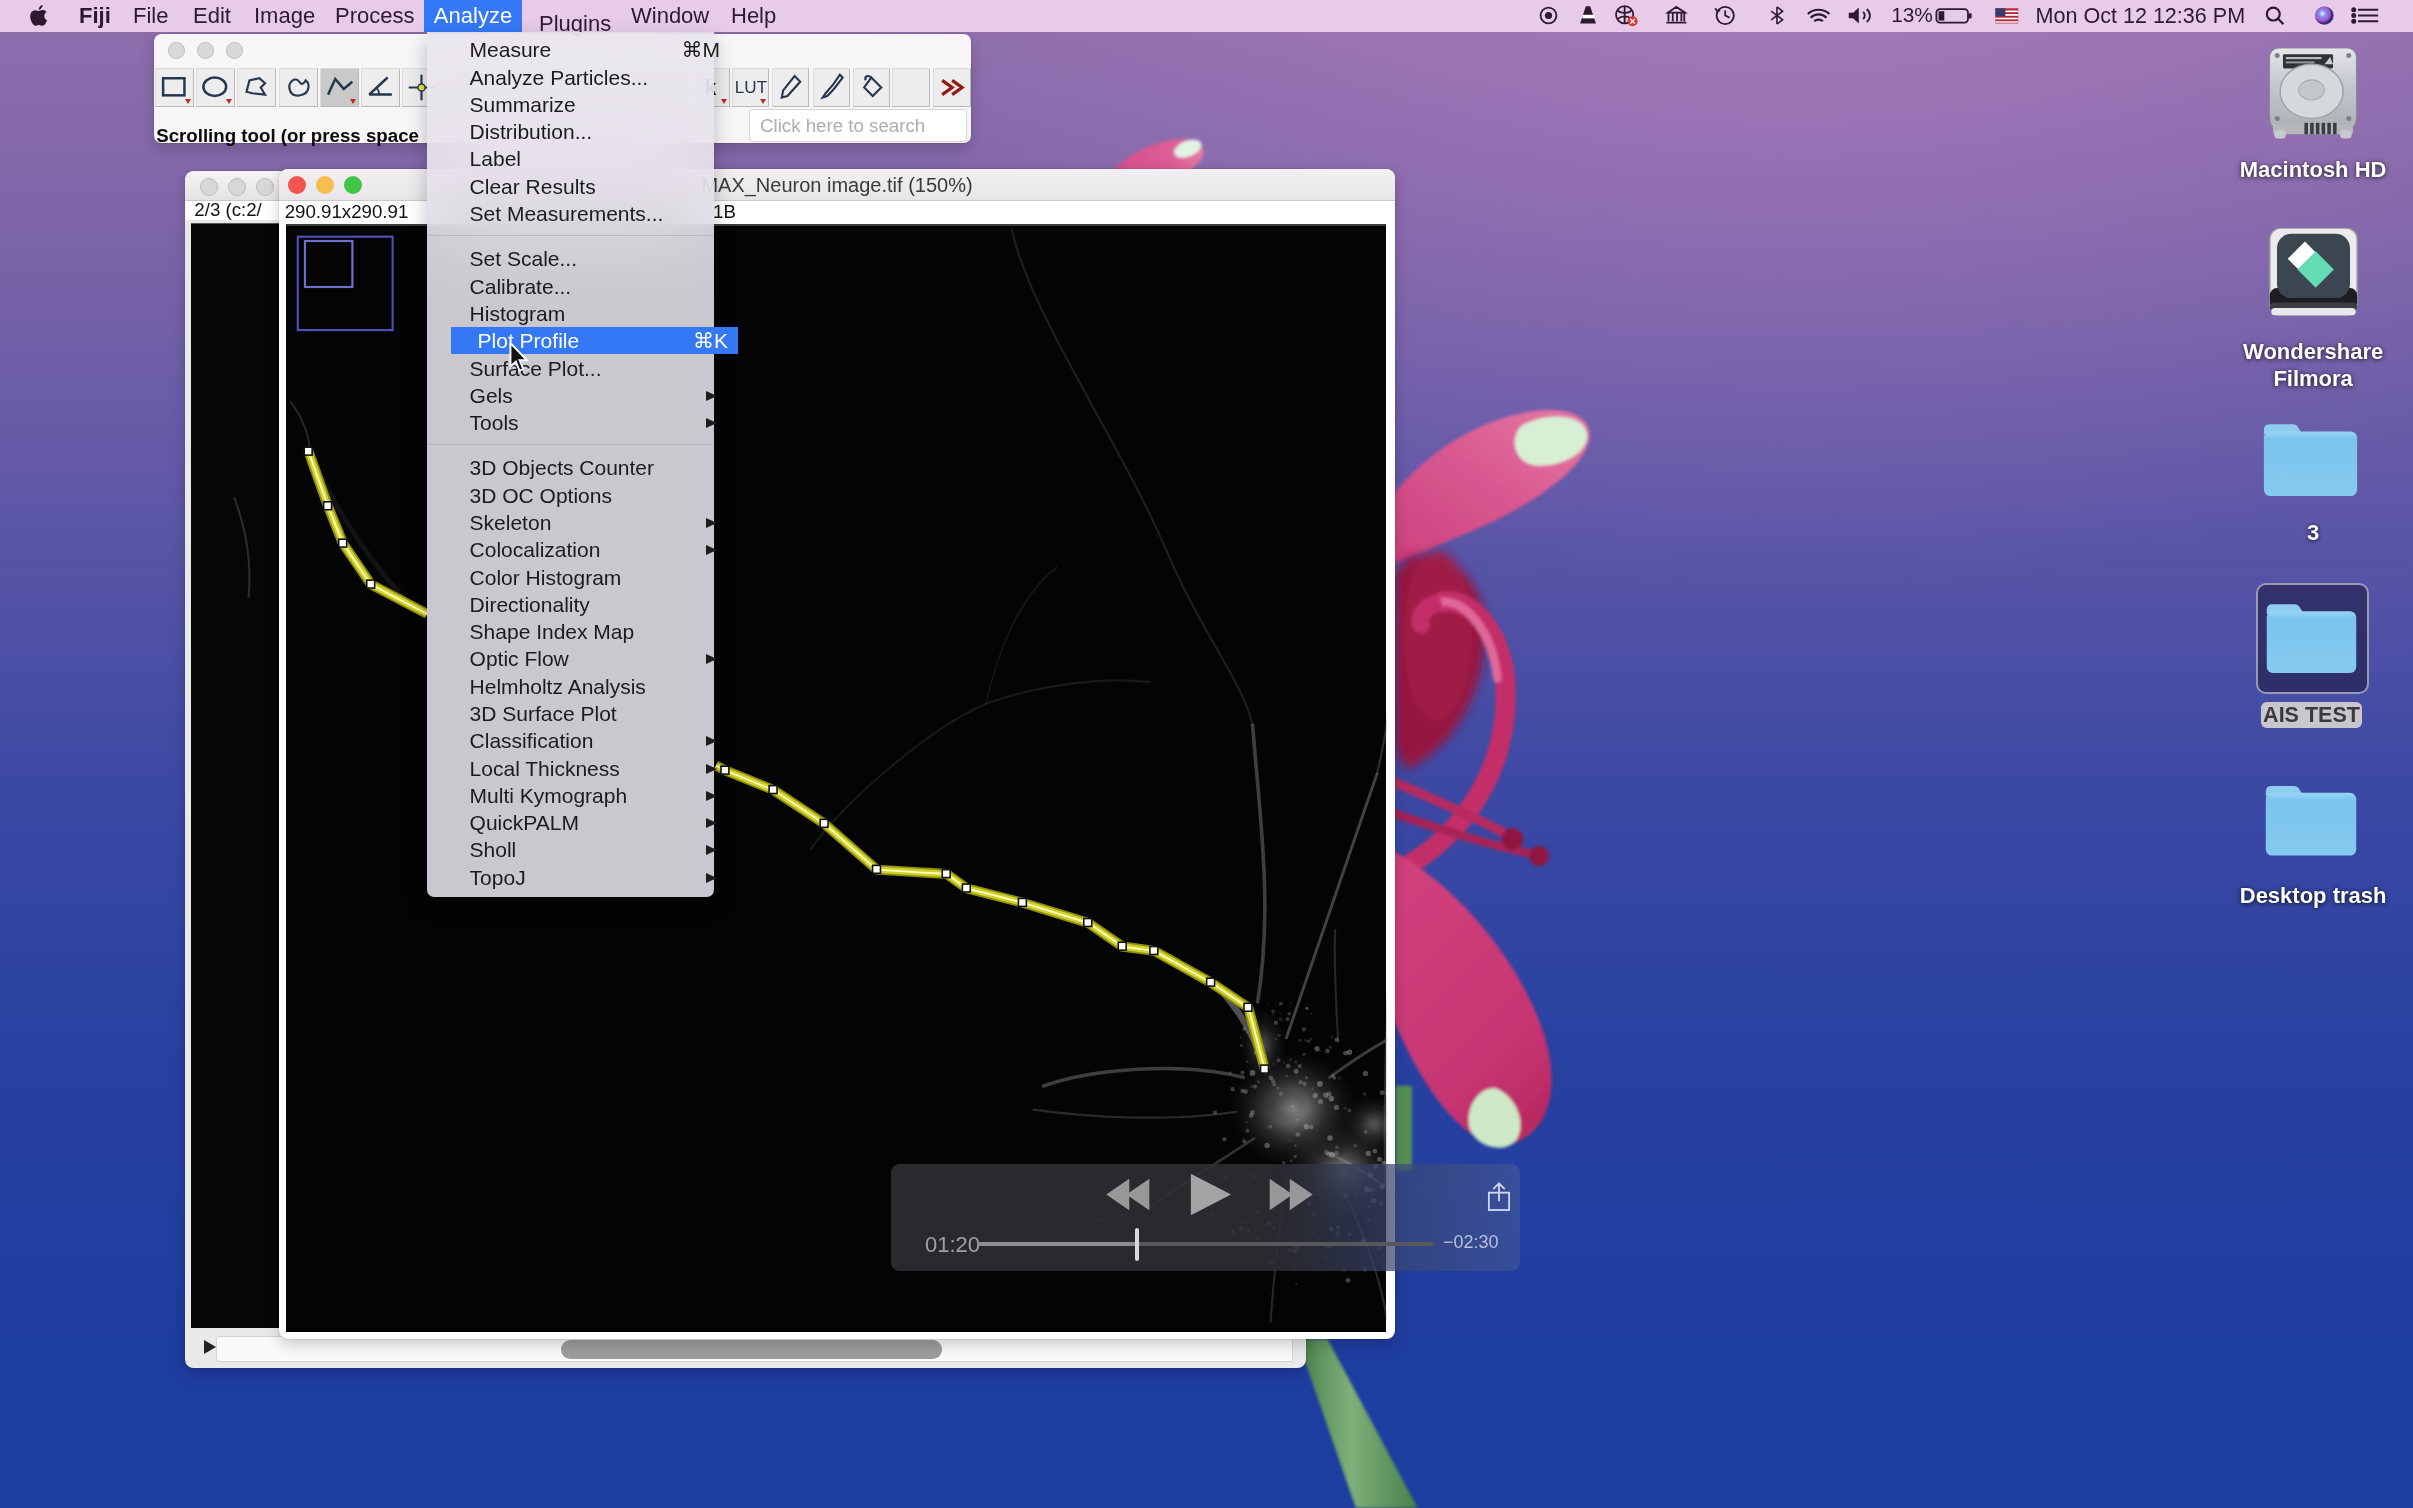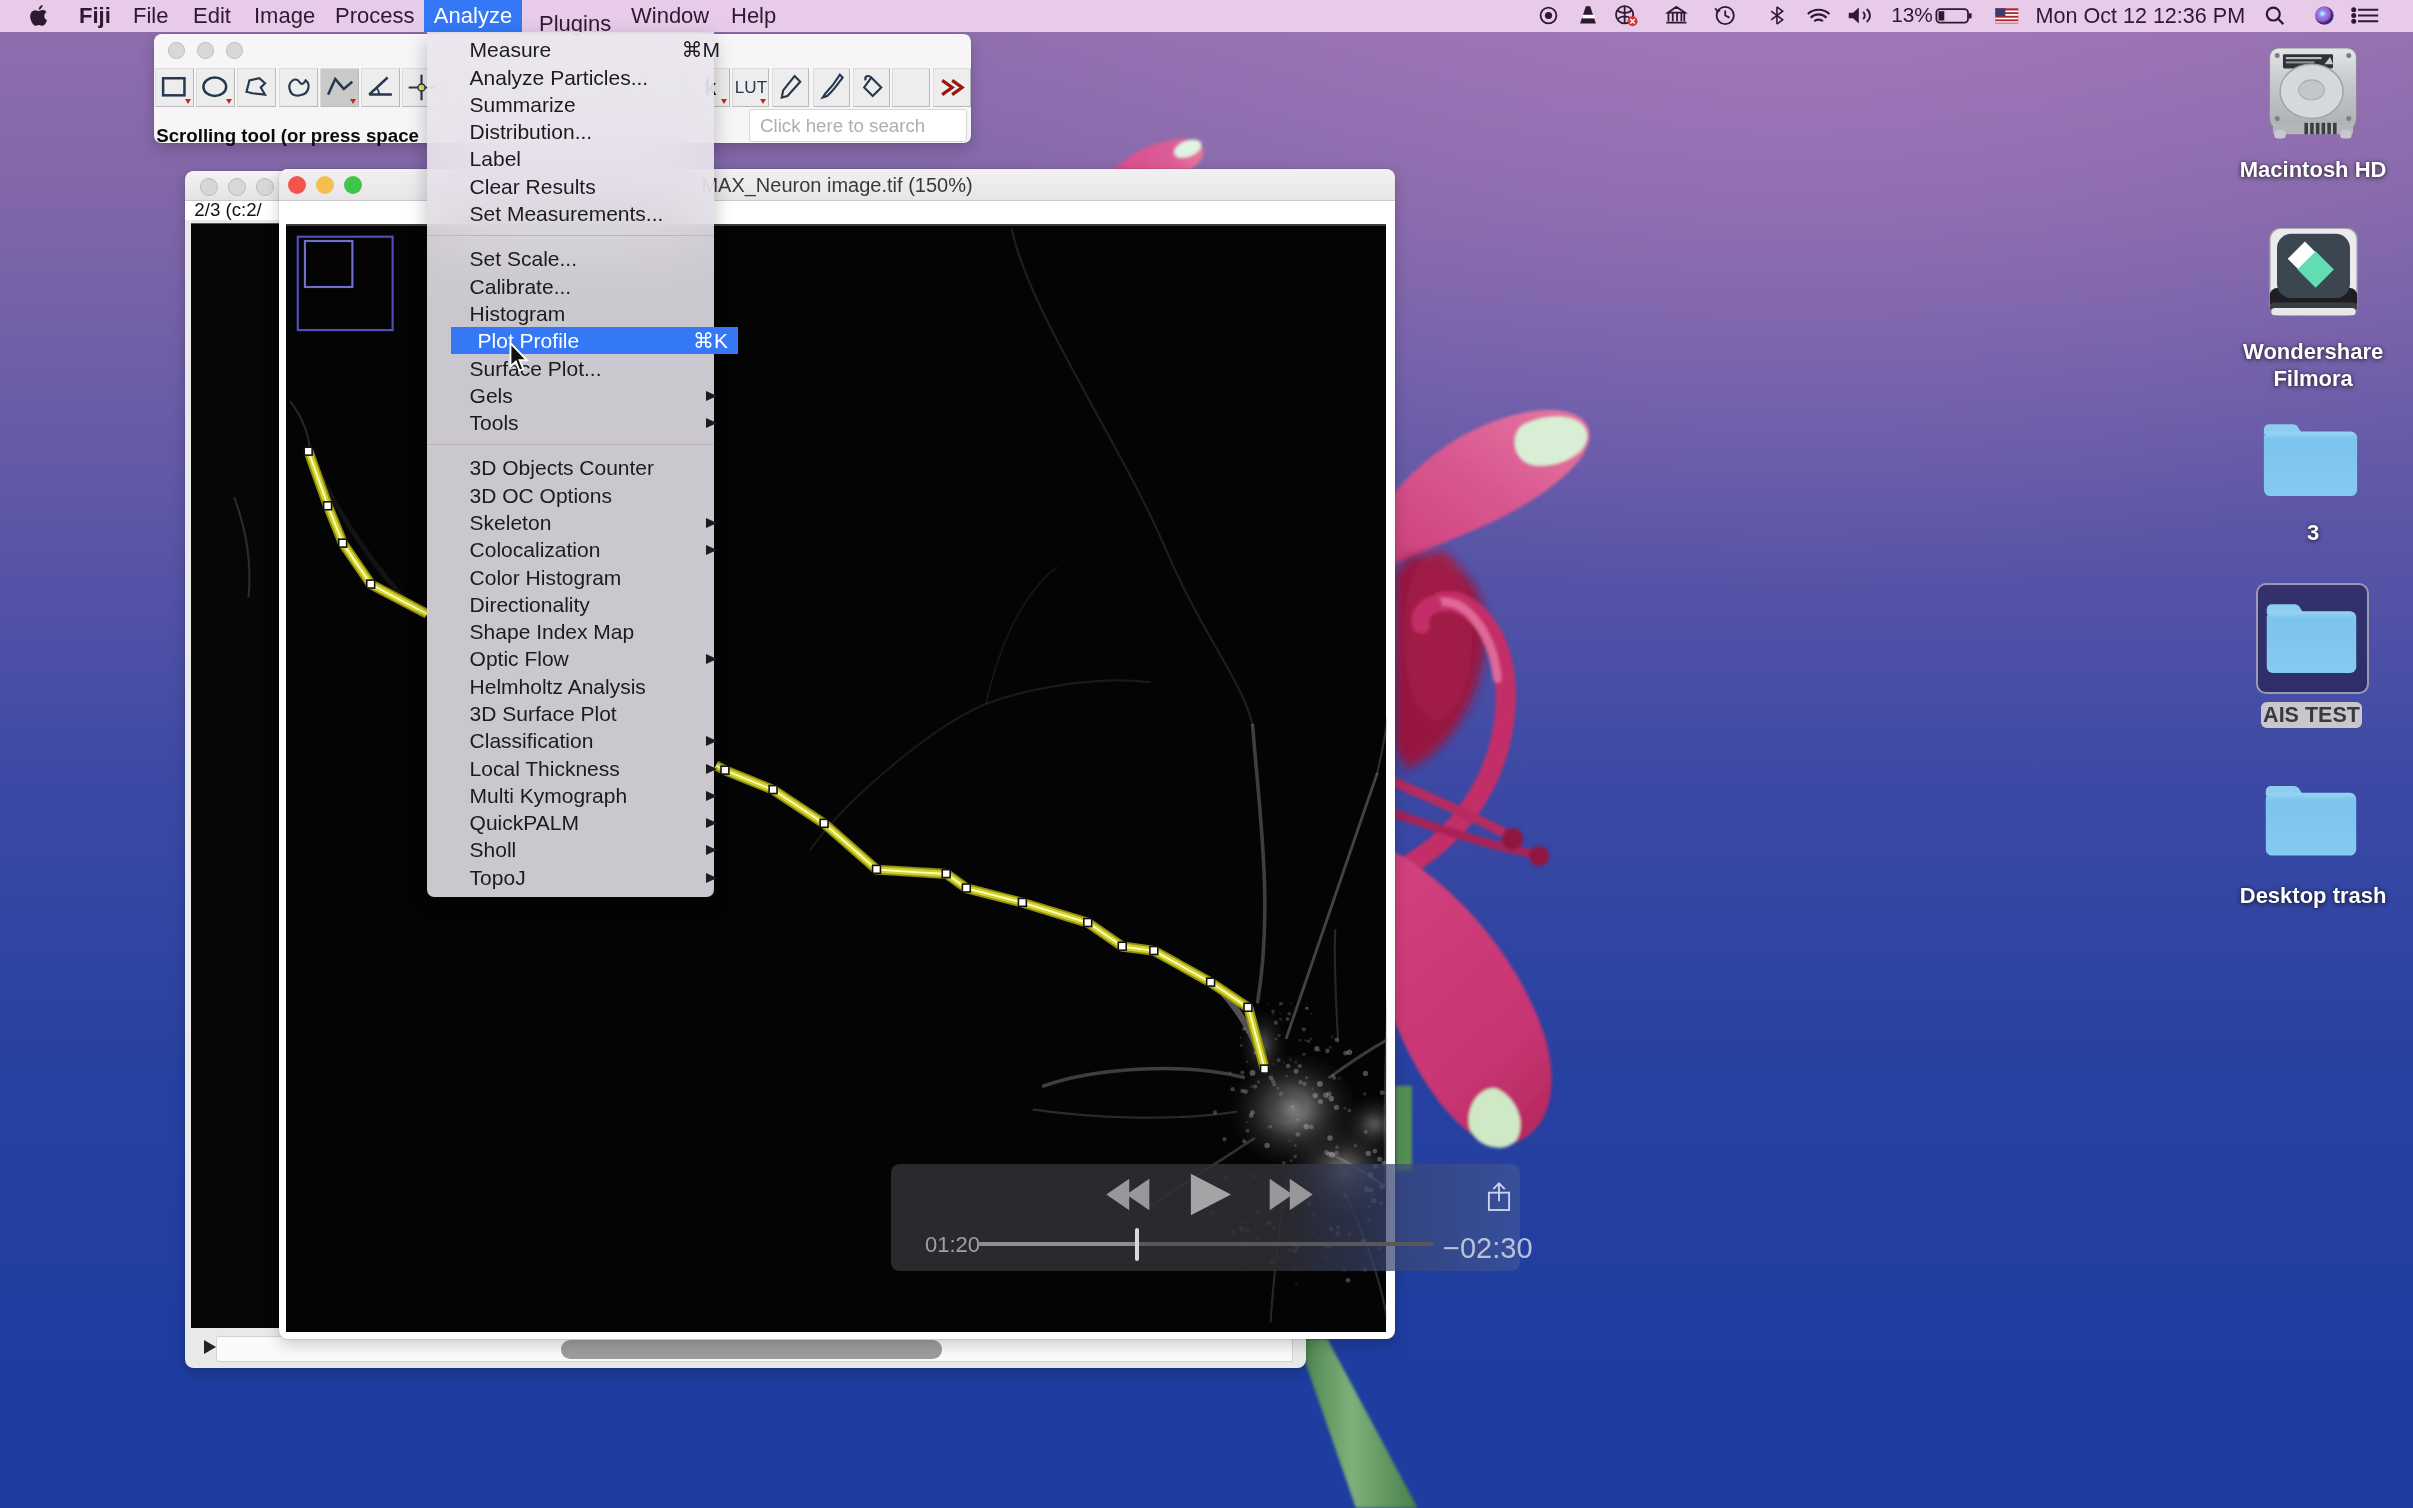--- a/index.html
+++ b/index.html
@@ -182,20 +182,24 @@
   <div class="abs" style="left:31px;top:1165px;width:1077px;height:26px;background:#fafafa;border:0.7px solid #d2d2d2;border-radius:2.2px;"></div>
   <div class="abs" style="left:376px;top:1169px;width:381px;height:18.7px;background:#9d9d9d;border-radius:9.3px;"></div>
 </div>
 
 <div class="win" style="left:279px;top:169px;width:1116px;height:1170px;background:#fff;z-index:6;">
   <div class="abs" style="left:0;top:0;width:100%;height:32px;background:linear-gradient(#f2f0f2,#e7e5e7);border-radius:8.6px 8.6px 0 0;border-bottom:0.7px solid #cacaca;"></div>
   <div class="tl" style="left:8.6px;top:7.2px;background:#f2554d;"></div>
   <div class="tl" style="left:37px;top:7.2px;background:#f6be4f;"></div>
   <div class="tl" style="left:65px;top:7.2px;background:#3fc648;"></div>
   <div class="abs" style="left:0;top:0;width:100%;height:32px;text-align:center;font-size:20px;color:#3a3a3a;line-height:32px;">MAX_Neuron image.tif (150%)</div>
+  <div class="abs" style="left:0;top:32px;width:100%;height:21px;background:#fff;font-size:18.7px;color:#111;line-height:21px;">
+    <span class="abs" style="left:5.7px;">290.91x290.91</span>
+    <span class="abs" style="left:434px;">1B</span>
+  </div>
   <div class="abs" style="left:7.2px;top:55px;width:1100px;height:1108px;background:#040404;border-top:2.2px solid #3c3c3c;"></div>
 </div>
 
 <svg class="abs" style="left:287px;top:223px;z-index:7;" width="1100" height="1108" viewBox="399 311 1531 1542">
   <defs>
     <radialGradient id="soma" cx="0.5" cy="0.5" r="0.5">
       <stop offset="0" stop-color="#bcbcbc" stop-opacity="0.85"></stop>
       <stop offset="0.5" stop-color="#7d7d7d" stop-opacity="0.32"></stop>
       <stop offset="1" stop-color="#303030" stop-opacity="0"></stop>
     </radialGradient>
@@ -487,21 +491,21 @@
     <path d="M124 1 L180 30 L124 59 Z" fill="#a4a4a7"></path>
     <g fill="#98989b">
       <path d="M234 8 L266 30 L234 52 Z"></path>
         <path d="M262 8 L294 30 L262 52 Z"></path>
     </g>
   </svg>
   <div class="abs" style="left:34px;top:68px;font-size:22px;color:#9fa0a4;">01:20</div>
   <div class="abs" style="left:87px;top:78px;width:159px;height:3.6px;background:#8e8e92;border-radius:2.2px;"></div>
   <div class="abs" style="left:246px;top:78px;width:297px;height:3.6px;background:#57575c;border-radius:2.2px;"></div>
   <div class="abs" style="left:244px;top:64px;width:4.3px;height:33px;background:#d9d9db;border-radius:2.2px;"></div>
-  <div class="abs" style="left:552px;top:68px;font-size:29px;color:#b9c0dc;">−02:30</div>
+  <div class="abs" style="left:552px;top:68px;font-size:18px;color:#b9c0dc;">−02:30</div>
   <svg class="abs" style="left:595px;top:16.5px;" width="26" height="32" viewBox="0 0 36 44">
     <g stroke="#ccd4ee" stroke-width="2.6" fill="none">
       <rect x="4" y="16" width="28" height="24"></rect>
       <path d="M18 28 L18 4 M10 11 L18 3 L26 11"></path>
     </g>
   </svg>
 </div>
 
 <div class="win" style="left:154px;top:34px;width:817px;height:109px;background:#f7f5f7;border-radius:7.2px;z-index:40;">
   <div class="tl" style="left:14.4px;top:8px;background:#d9d7d9;border:0.7px solid #c0bec0;width:16.5px;height:16.5px;"></div>

